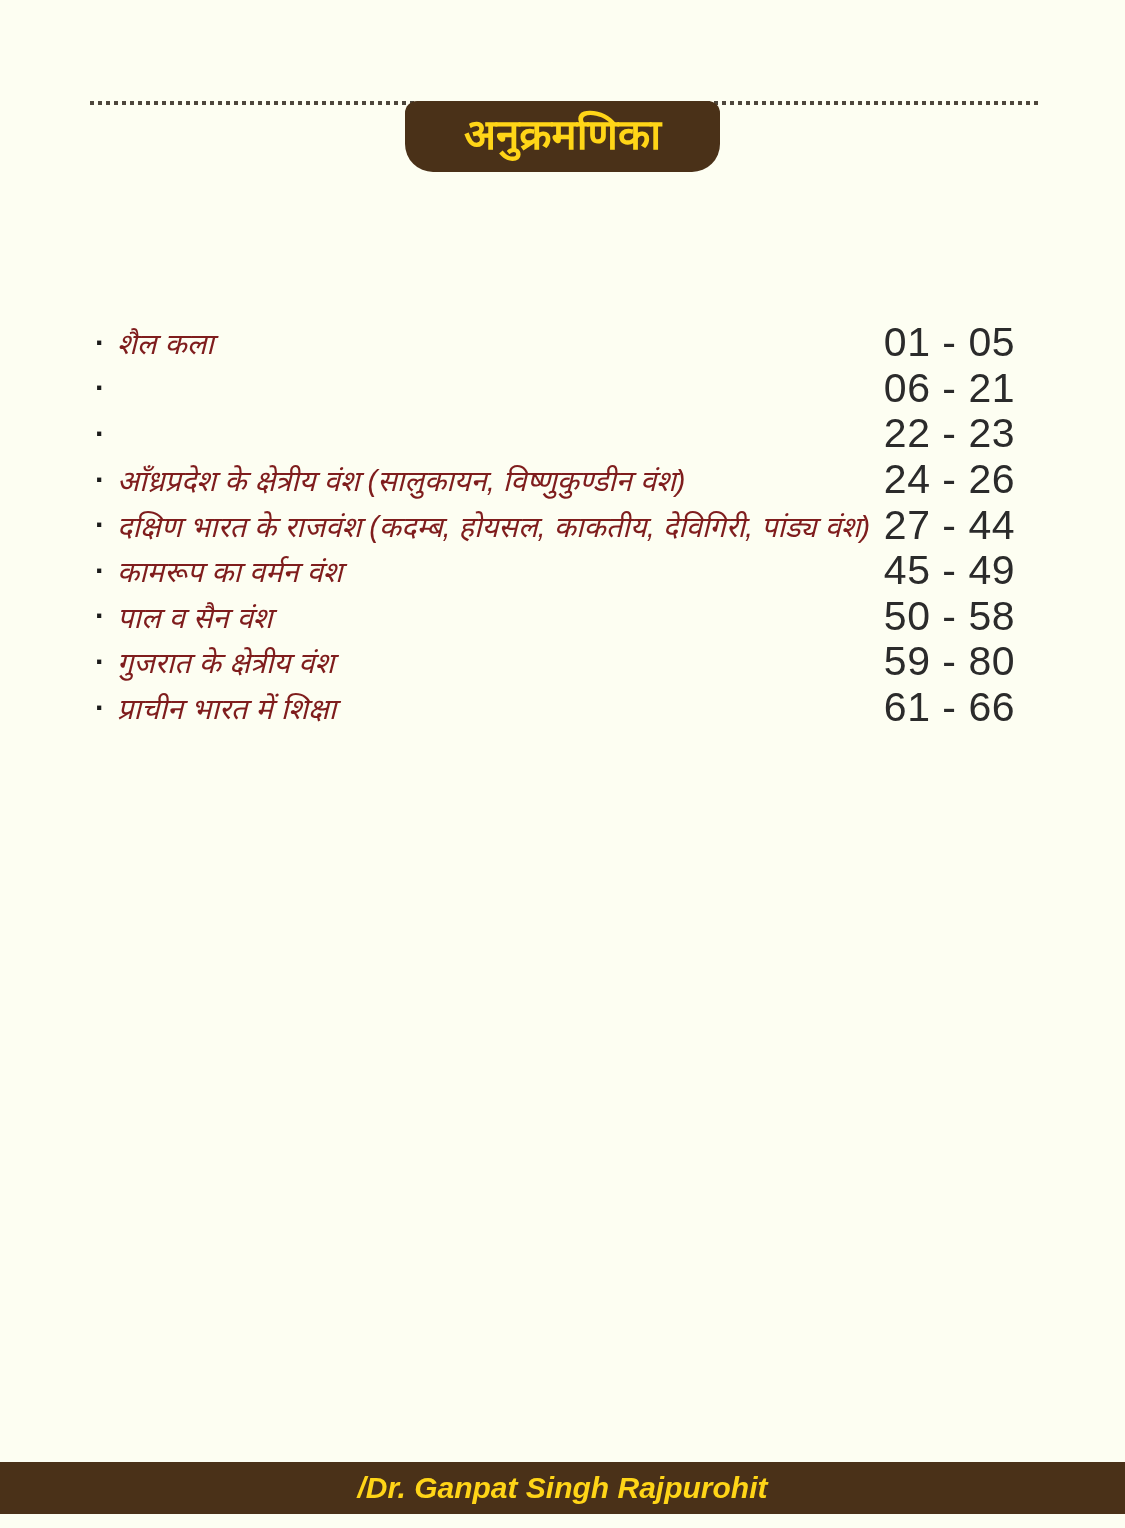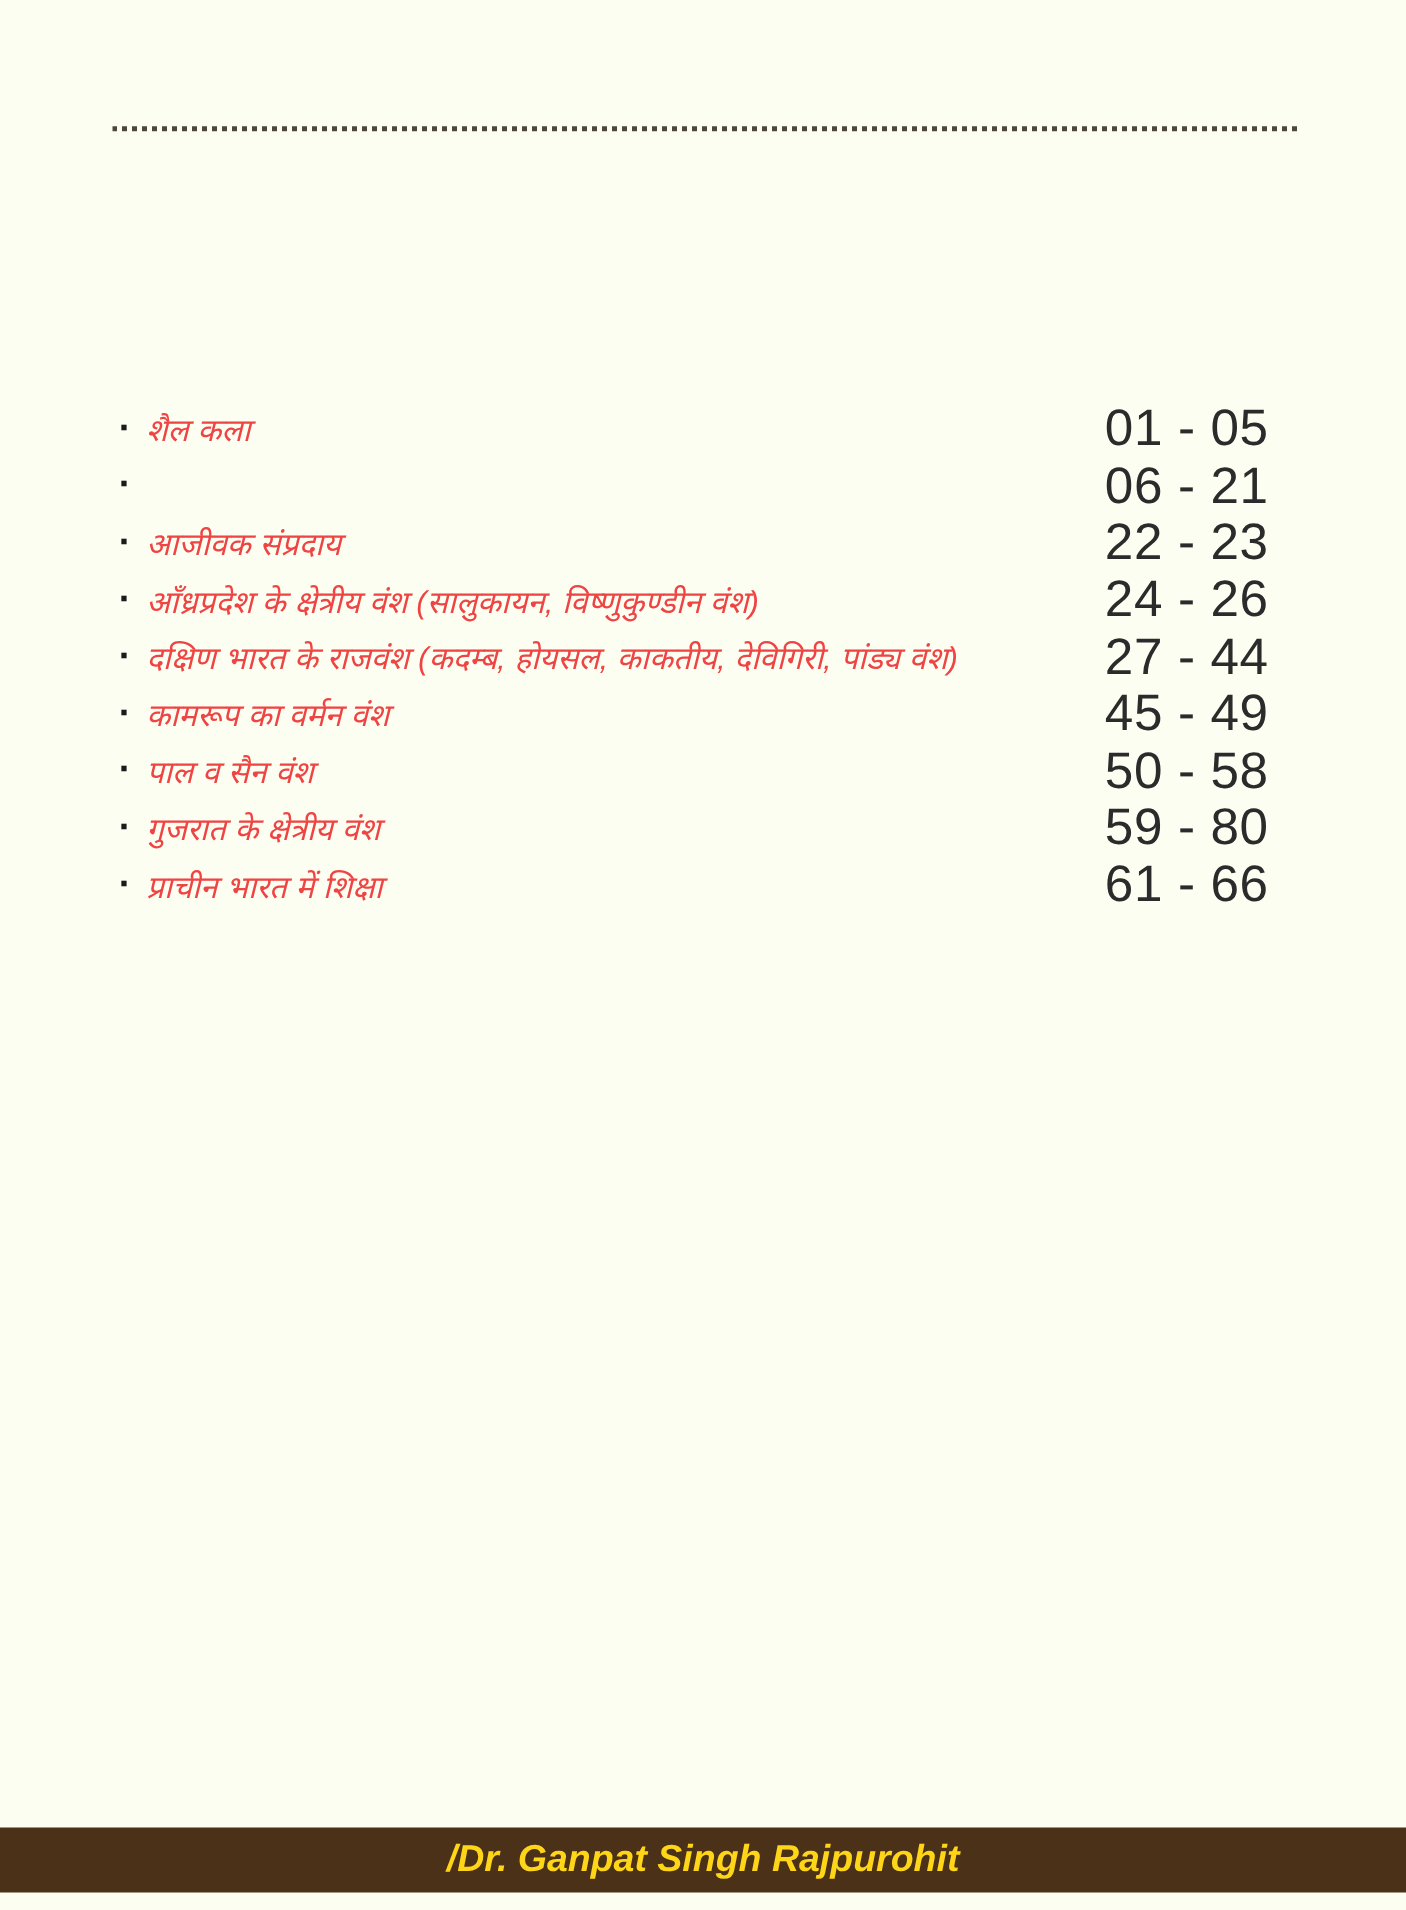--- a/index.html
+++ b/index.html
@@ -66,23 +66,23 @@
   }
   .bullet {
     width: 22px;
     flex: none;
     color: #1B1B1B;
     font-size: 30px;
     font-weight: bold;
     line-height: 1;
   }
   .label {
-    font-size: 25px;
+    font-size: 29px;
     font-style: italic;
-    color: #ef4444;
+    color: #7f1d1d;
     white-space: nowrap;
   }
   .pages {
     margin-left: auto;
     font-size: 41px;
     color: #2B2B2B;
     white-space: nowrap;
     letter-spacing: 0.5px;
   }
 
@@ -105,37 +105,39 @@
     line-height: 1;
   }
 </style>
 </head>
 <body>
 
 <div class="page">
 
   <div class="dotted-rule"></div>
 
+  <div class="badge">
+    <span>अनुक्रमणिका</span>
+  </div>
 
 
   <div class="toc-list" id="toc-list">
   <div class="toc-row">
     <span class="bullet">·</span>
     <span class="label">शैल कला</span>
     <span class="pages">01 - 05</span>
   </div>
 
   <div class="toc-row">
     <span class="bullet">·</span>
     <span class="pages">06 - 21</span>
   </div>
 
   <div class="toc-row">
     <span class="bullet">·</span>
-    <span class="label">आजीवक संप्रदाय</span>
     <span class="pages">22 - 23</span>
   </div>
 
   <div class="toc-row">
     <span class="bullet">·</span>
     <span class="label">आँध्रप्रदेश के क्षेत्रीय वंश (सालुकायन, विष्णुकुण्डीन वंश)</span>
     <span class="pages">24 - 26</span>
   </div>
 
   <div class="toc-row">

